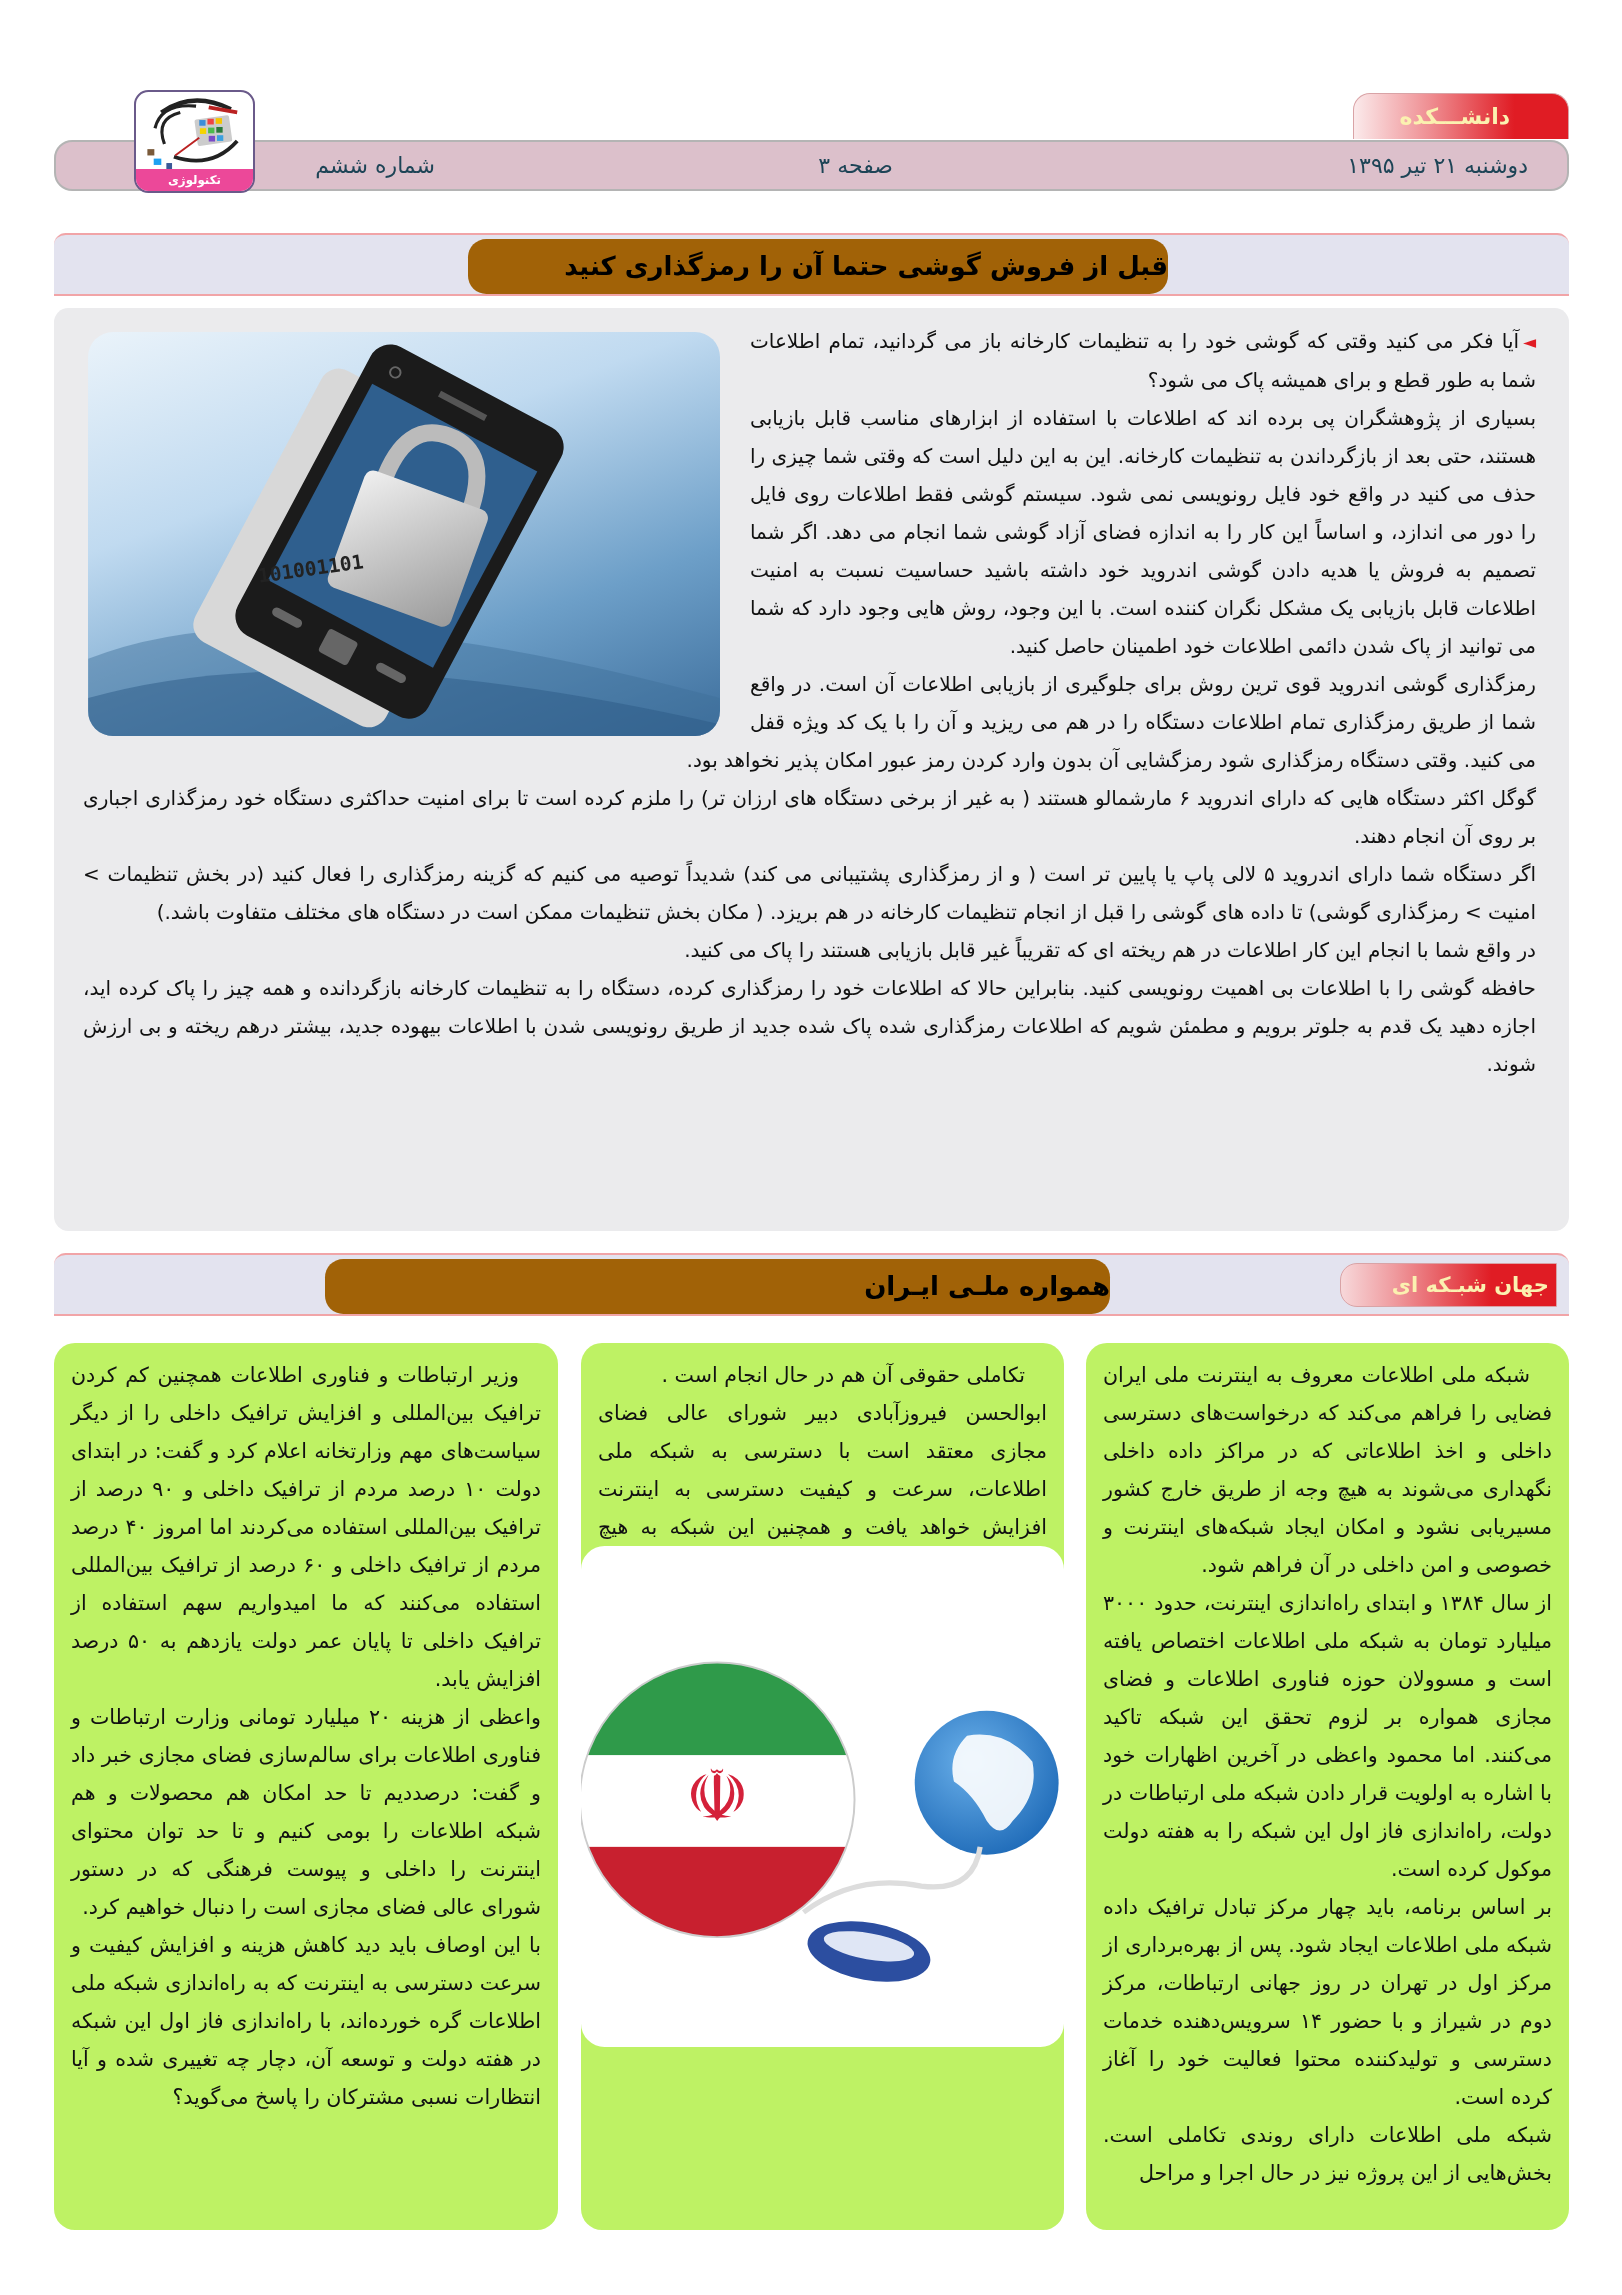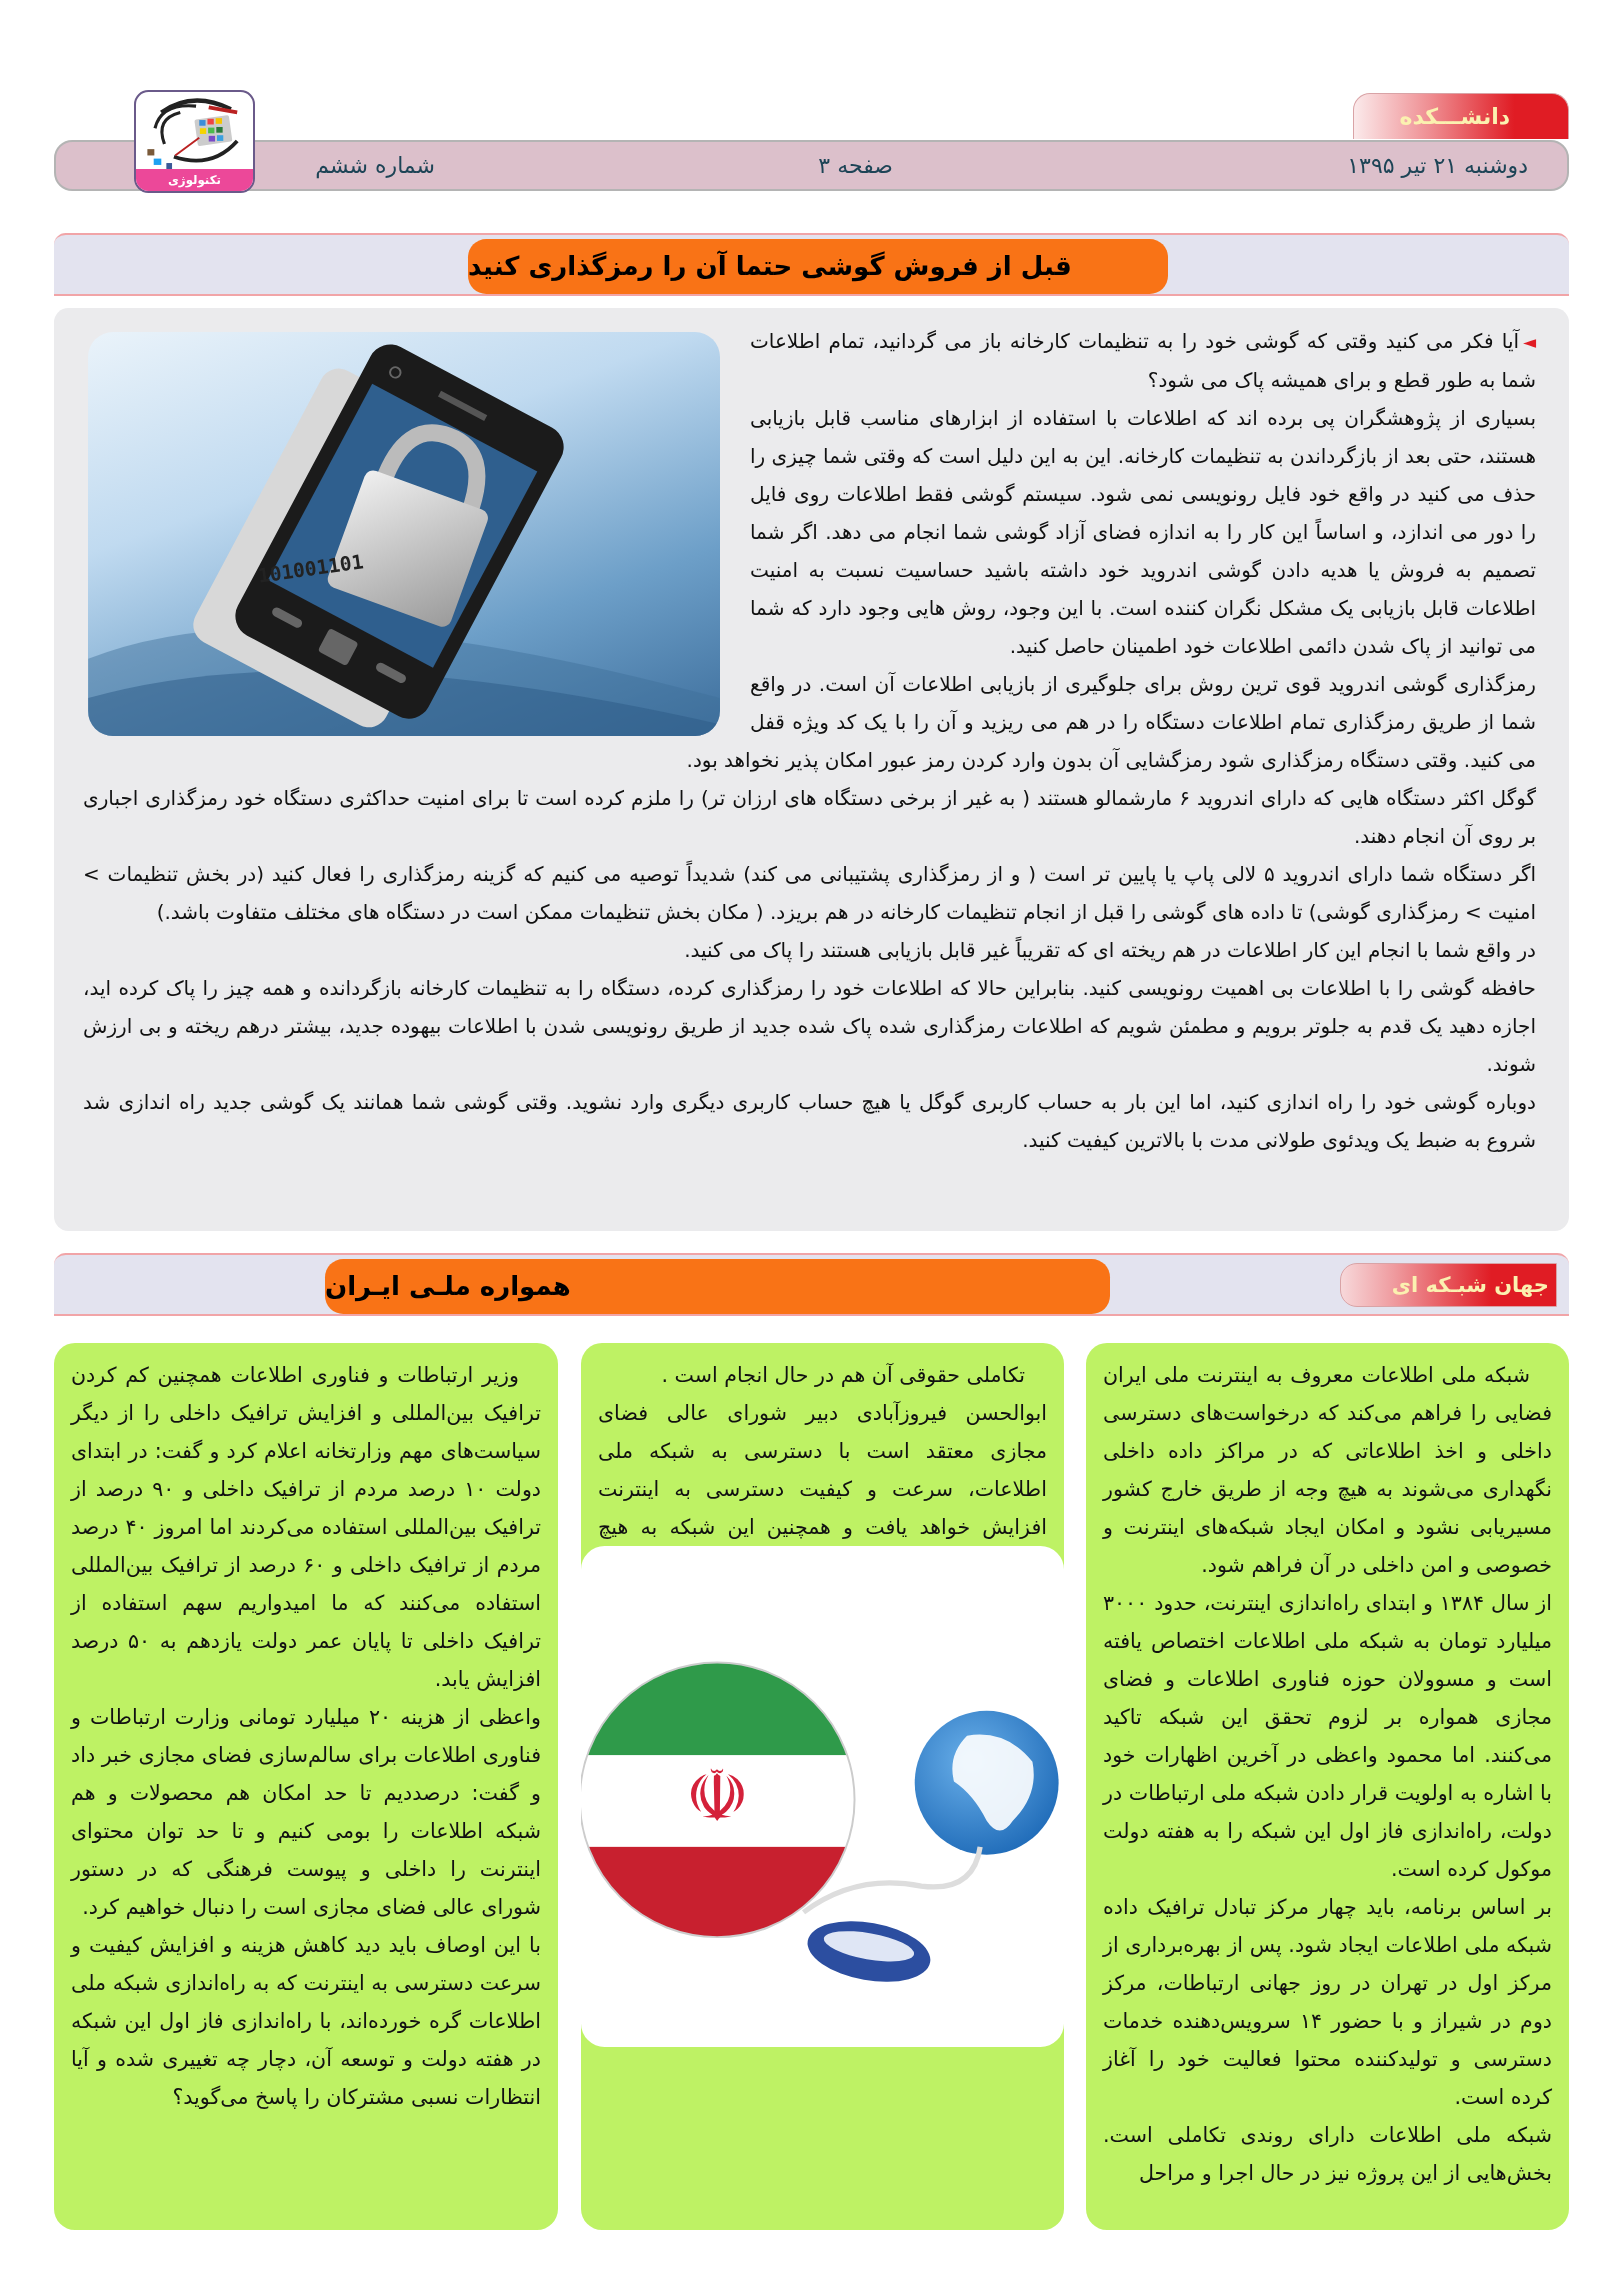--- a/index.html
+++ b/index.html
@@ -38,22 +38,22 @@
 
   
   .title-band {
     position: absolute; left: 54px; width: 1515px; height: 63px;
     background: #e3e3ef; border-top: 2px solid #f1a4a7; border-bottom: 2px solid #f1a4a7;
     border-radius: 11.8px 11.8px 0 0;
   }
   .title-band.t1 { top: 233px; }
   .title-pill {
     position: absolute; top: 3.9px; height: 55px;
-    background: #f97316; border-radius: 18.3px;
-    display: flex; align-items: center; justify-content: flex-end;
+    background: #a16207; border-radius: 18.3px;
+    display: flex; align-items: center; justify-content: flex-start;
   }
   .title-pill h1 { font-size: 26px; font-weight: bold; color: #000; font-family: "DejaVu Sans", sans-serif; }
 
   .article1 {
     position: absolute; left: 54px; top: 308px; width: 1515px; height: 923px;
     background: #ebebed; border-radius: 14.4px;
   }
   .article1 .img-box {
     position: absolute; left: 34px; top: 23.6px; width: 632px; height: 404px;
     border-radius: 25px; overflow: hidden;
@@ -167,21 +167,20 @@
   </div>
   <div class="text">
     <div class="float-space"></div>
     <p><span class="bullet">◄</span><span>آیا فکر می کنید وقتی که گوشی خود را به تنظیمات کارخانه باز می گردانید، تمام اطلاعات شما به طور قطع و برای همیشه پاک می شود؟</span></p>
     <p>بسیاری از پژوهشگران پی برده اند که اطلاعات با استفاده از ابزارهای مناسب قابل بازیابی هستند، حتی بعد از بازگرداندن به تنظیمات کارخانه. این به این دلیل است که وقتی شما چیزی را حذف می کنید در واقع خود فایل رونویسی نمی شود. سیستم گوشی فقط اطلاعات روی فایل را دور می اندازد، و اساساً این کار را به اندازه فضای آزاد گوشی شما انجام می دهد. اگر شما تصمیم به فروش یا هدیه دادن گوشی اندروید خود داشته باشید حساسیت نسبت به امنیت اطلاعات قابل بازیابی یک مشکل نگران کننده است. با این وجود، روش هایی وجود دارد که شما می توانید از پاک شدن دائمی اطلاعات خود اطمینان حاصل کنید.</p>
     <p>رمزگذاری گوشی اندروید قوی ترین روش برای جلوگیری از بازیابی اطلاعات آن است. در واقع شما از طریق رمزگذاری تمام اطلاعات دستگاه را در هم می ریزید و آن را با یک کد ویژه قفل می کنید. وقتی دستگاه رمزگذاری شود رمزگشایی آن بدون وارد کردن رمز عبور امکان پذیر نخواهد بود.</p>
     <p>گوگل اکثر دستگاه هایی که دارای اندروید ۶ مارشمالو هستند ( به غیر از برخی دستگاه های ارزان تر) را ملزم کرده است تا برای امنیت حداکثری دستگاه خود رمزگذاری اجباری بر روی آن انجام دهند.</p>
     <p>اگر دستگاه شما دارای اندروید ۵ لالی پاپ یا پایین تر است ( و از رمزگذاری پشتیبانی می کند) شدیداً توصیه می کنیم که گزینه رمزگذاری را فعال کنید (در بخش تنظیمات &gt; امنیت &gt; رمزگذاری گوشی) تا داده های گوشی را قبل از انجام تنظیمات کارخانه در هم بریزد. ( مکان بخش تنظیمات ممکن است در دستگاه های مختلف متفاوت باشد.)</p>
     <p>در واقع شما با انجام این کار اطلاعات در هم ریخته ای که تقریباً غیر قابل بازیابی هستند را پاک می کنید.</p>
     <p>حافظه گوشی را با اطلاعات بی اهمیت رونویسی کنید. بنابراین حالا که اطلاعات خود را رمزگذاری کرده، دستگاه را به تنظیمات کارخانه بازگردانده و همه چیز را پاک کرده اید، اجازه دهید یک قدم به جلوتر برویم و مطمئن شویم که اطلاعات رمزگذاری شده پاک شده جدید از طریق رونویسی شدن با اطلاعات بیهوده جدید، بیشتر درهم ریخته و بی ارزش شوند.</p>
-    <p>دوباره گوشی خود را راه اندازی کنید، اما این بار به حساب کاربری گوگل یا هیچ حساب کاربری دیگری وارد نشوید. وقتی گوشی شما همانند یک گوشی جدید راه اندازی شد شروع به ضبط یک ویدئوی طولانی مدت با بالاترین کیفیت کنید.</p>
   </div>
 </div>
 
 <div class="title-band t2">
   <div class="title-pill" style="left:271px; width:785px;">
     <h1>همواره ملـی ایـران</h1>
   </div>
 </div>
 <div class="section-badge2">
   <span>جهان شبـکه ای</span>

